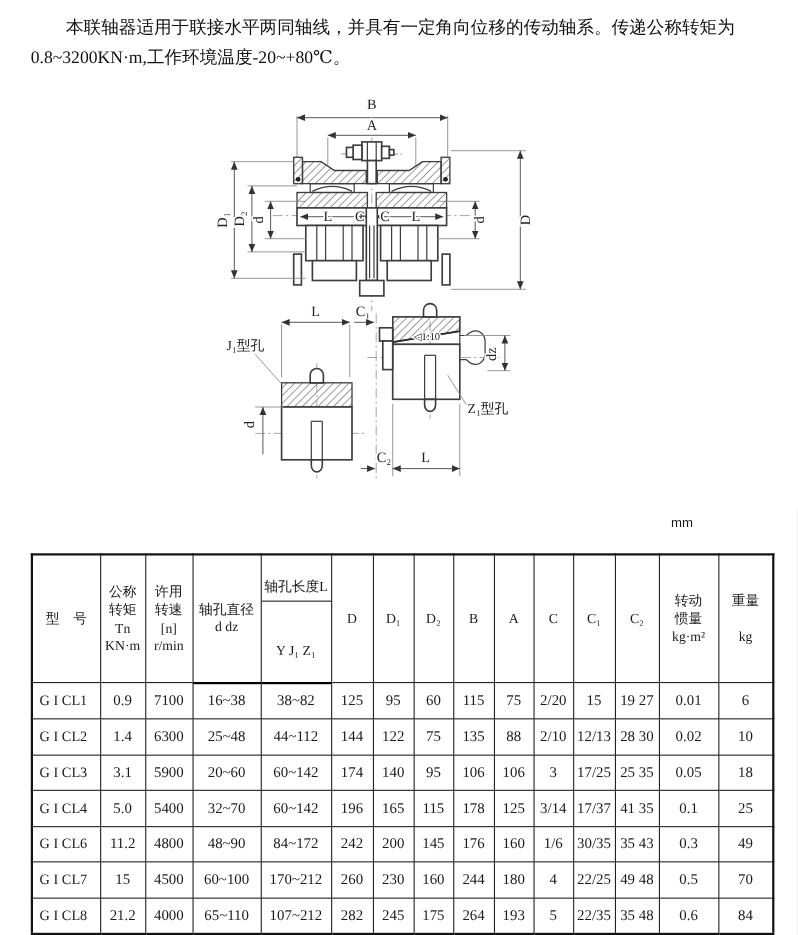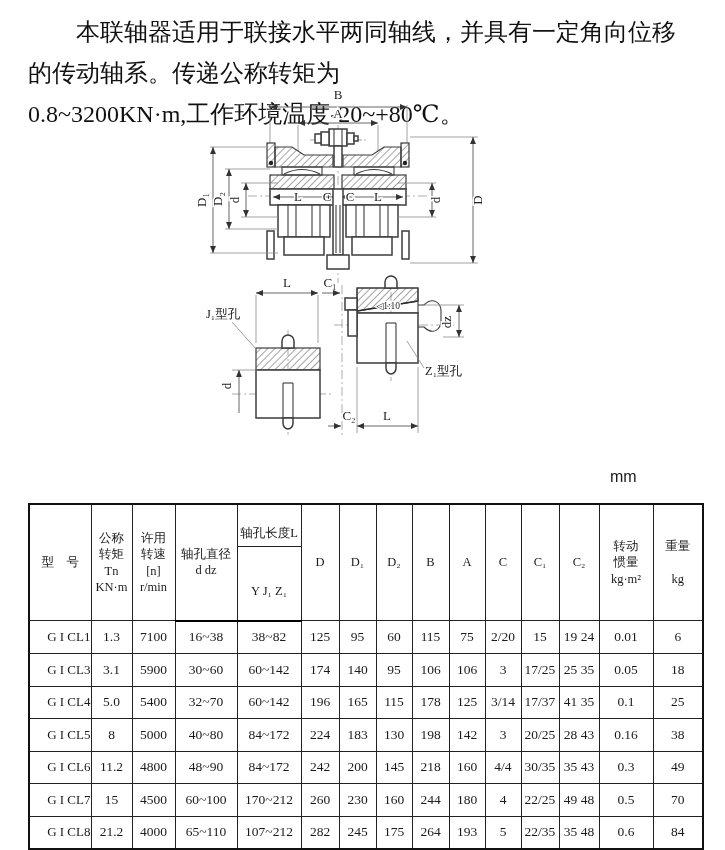--- a/index.html
+++ b/index.html
@@ -3,52 +3,52 @@
 <meta charset="utf-8">
 <style>
   html,body{margin:0;padding:0;background:#e8e8e8;}
   .page{
     position:relative;width:725px;height:850px;background:#ffffff;
     font-family:"Liberation Serif","DejaVu Serif",serif;color:#1a1a1a;
     overflow:hidden;margin:0 auto;
   }
   
   .intro{position:absolute;top:12px;left:28px;width:670px;
-    font-size:24px;line-height:1.7;color:#111;}
+    font-size:16px;line-height:1.7;color:#111;}
   .intro .l1{text-indent:2em;}
   
   .drawing{position:absolute;left:170px;top:85px;width:380px;height:380px;}
   svg text{font-family:"Liberation Serif","DejaVu Serif",serif;fill:#222;}
   .lbl{font-size:13px;text-anchor:middle;paint-order:stroke;stroke:#fff;stroke-width:3px;}
   .cnlbl{font-size:12.5px;text-anchor:start;paint-order:stroke;stroke:#fff;stroke-width:3px;}
   .tpr{font-size:9.5px;text-anchor:middle;paint-order:stroke;stroke:#fff;stroke-width:2.5px;}
   .out{stroke:#3d3d3d;stroke-width:1.5;fill:#fff;}
   .out2{stroke:#3d3d3d;stroke-width:1.1;fill:none;}
   .hat{stroke:#3d3d3d;stroke-width:1.2;fill:url(#hatch);}
   .thin{stroke:#8a8a8a;stroke-width:0.8;fill:none;}
   .dim{stroke:#555;stroke-width:0.9;fill:none;}
   .cl{stroke:#9a9a9a;stroke-width:0.8;fill:none;stroke-dasharray:9 3 2 3;}
   
   .caption{position:absolute;top:466px;left:28px;width:674px;height:26px;}
   .caption .ttl{position:absolute;left:0;right:60px;text-align:center;
     font-size:15.5px;font-weight:bold;letter-spacing:1px;}
-  .caption .unit{position:absolute;left:582px;top:2px;font-size:16px;
+  .caption .unit{position:absolute;left:582px;top:2px;font-size:12px;
     font-family:"Liberation Sans","DejaVu Sans",sans-serif;}
   
   .ptable{position:absolute;left:28px;top:503px;border-collapse:collapse;
     table-layout:fixed;width:674px;}
   .ptable th,.ptable td{border:1px solid #222;text-align:center;
     padding:0;overflow:hidden;}
   .ptable{border:2px solid #111;}
   .ptable tr.lastrow td{border-bottom:2.5px solid #111;}
   .ptable th{height:82px;font-weight:normal;font-size:12.5px;line-height:1.3;
     white-space:pre-line;vertical-align:middle;}
   .ptable th.thick{border-bottom:2.5px solid #000;}
   .ptable td{height:31.5px;font-size:13.5px;}
-  .ptable td.model{text-align:right;padding-left:6px;font-size:13px;}
+  .ptable td.model{text-align:left;padding-left:6px;font-size:13px;}
   .sub{display:flex;flex-direction:column;height:82px;gap:32px;}
   .sub .s1{flex:1;display:flex;align-items:center;justify-content:center;
     border-bottom:1px solid #222;}
   .sub .s2{flex:1;display:flex;align-items:center;justify-content:center;}
 </style>
 </head>
 <body>
 
 <div class="page">
 
@@ -288,40 +288,57 @@
 惯量
 kg·m²</th>
         <th>重量
 
 kg</th>
       </tr>
     </thead>
     <tbody>
       <tr>
         <td class="model">G I CL1</td>
-        <td>1.3</td>
+        <td>0.9</td>
         <td>7100</td>
         <td>16~38</td>
         <td>38~82</td>
         <td>125</td>
         <td>95</td>
         <td>60</td>
         <td>115</td>
         <td>75</td>
         <td>2/20</td>
         <td>15</td>
-        <td>19 24</td>
+        <td>19 27</td>
         <td>0.01</td>
         <td>6</td>
+      </tr>
+      <tr>
+        <td class="model">G I CL2</td>
+        <td>1.4</td>
+        <td>6300</td>
+        <td>25~48</td>
+        <td>44~112</td>
+        <td>144</td>
+        <td>122</td>
+        <td>75</td>
+        <td>135</td>
+        <td>88</td>
+        <td>2/10</td>
+        <td>12/13</td>
+        <td>28 30</td>
+        <td>0.02</td>
+        <td>10</td>
       </tr>
       <tr>
         <td class="model">G I CL3</td>
         <td>3.1</td>
         <td>5900</td>
-        <td>30~60</td>
+        <td>20~60</td>
         <td>60~142</td>
         <td>174</td>
         <td>140</td>
         <td>95</td>
         <td>106</td>
         <td>106</td>
         <td>3</td>
         <td>17/25</td>
         <td>25 35</td>
         <td>0.05</td>
@@ -338,48 +355,31 @@
         <td>115</td>
         <td>178</td>
         <td>125</td>
         <td>3/14</td>
         <td>17/37</td>
         <td>41 35</td>
         <td>0.1</td>
         <td>25</td>
       </tr>
       <tr>
-        <td class="model">G I CL5</td>
-        <td>8</td>
-        <td>5000</td>
-        <td>40~80</td>
-        <td>84~172</td>
-        <td>224</td>
-        <td>183</td>
-        <td>130</td>
-        <td>198</td>
-        <td>142</td>
-        <td>3</td>
-        <td>20/25</td>
-        <td>28 43</td>
-        <td>0.16</td>
-        <td>38</td>
-      </tr>
-      <tr>
         <td class="model">G I CL6</td>
         <td>11.2</td>
         <td>4800</td>
         <td>48~90</td>
         <td>84~172</td>
         <td>242</td>
         <td>200</td>
         <td>145</td>
-        <td>218</td>
+        <td>176</td>
         <td>160</td>
-        <td>4/4</td>
+        <td>1/6</td>
         <td>30/35</td>
         <td>35 43</td>
         <td>0.3</td>
         <td>49</td>
       </tr>
       <tr>
         <td class="model">G I CL7</td>
         <td>15</td>
         <td>4500</td>
         <td>60~100</td>

